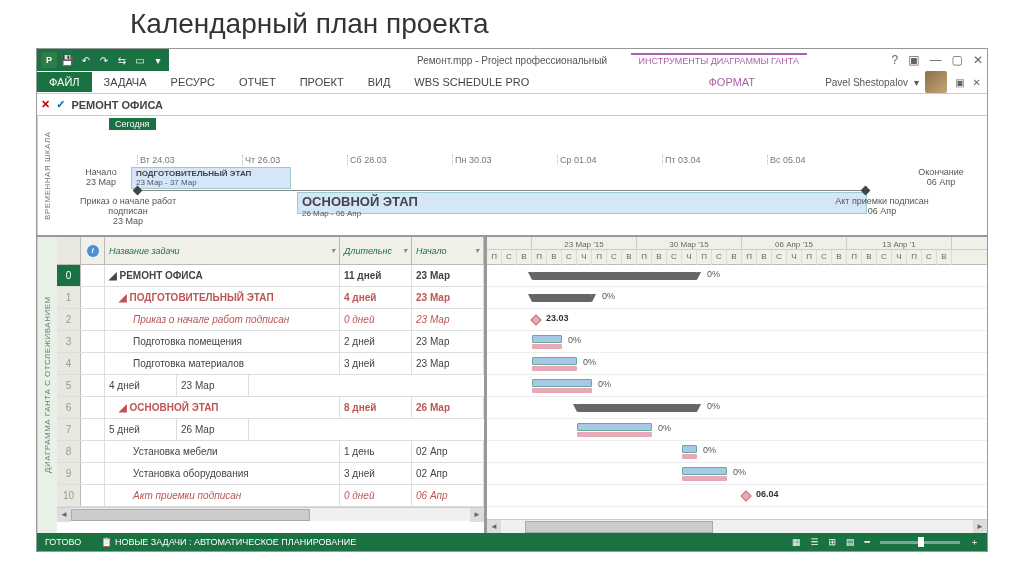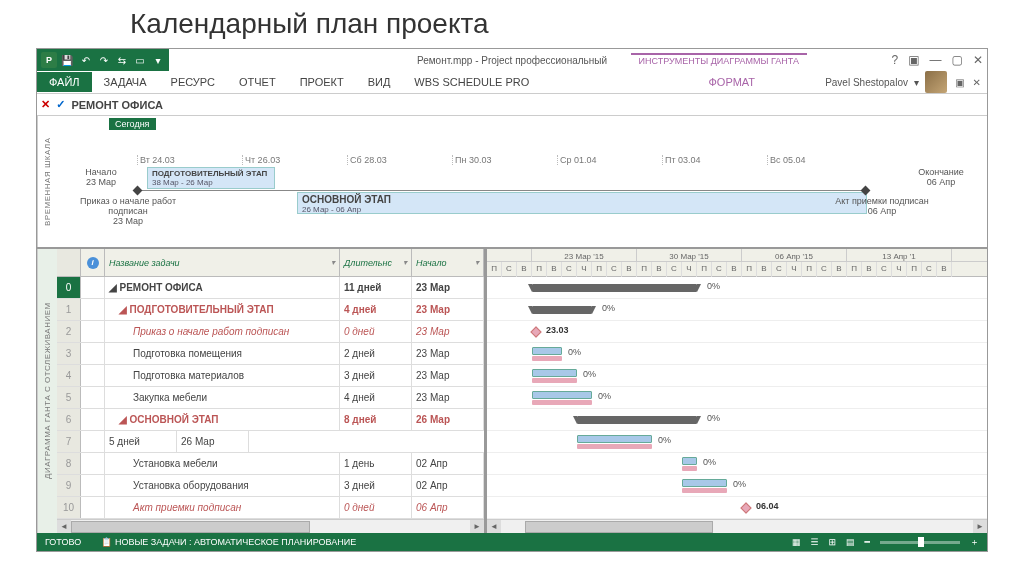--- a/index.html
+++ b/index.html
@@ -19,31 +19,31 @@
 .rtab.ctx{color:#a864a8;position:absolute;right:220px}
 .user-area{position:absolute;right:40px;display:flex;align-items:center;gap:6px;font-size:10px;color:#555}
 .avatar{width:22px;height:22px;background:linear-gradient(135deg,#8b6f47,#c4a575);border-radius:2px}
 .sub-ctrl{position:absolute;right:6px;display:flex;gap:8px;color:#666;align-items:center}
 .formula-bar{height:22px;display:flex;align-items:center;border-bottom:1px solid #ccc;font-size:11px;gap:6px;padding:0 4px}
 .fb-ico{color:#c00;font-weight:bold}
 .fb-ico.chk{color:#0066cc}
 .fb-val{font-weight:bold;color:#444;text-transform:uppercase}
 .timeline-wrap{display:flex;border-bottom:1px solid #999}
 .vtab{width:20px;writing-mode:vertical-rl;transform:rotate(180deg);font-size:8px;text-align:center;color:#777;border-right:1px solid #ccc;padding:4px 0;text-transform:uppercase;letter-spacing:0.5px;display:flex;align-items:center;justify-content:center}
-.timeline{flex:1;padding:6px 10px 24px;position:relative;font-size:9px;color:#555}
+.timeline{flex:1;padding:6px 10px 12px;position:relative;font-size:9px;color:#555}
 .today-btn{position:absolute;left:52px;top:2px;background:#1a7243;color:#fff;padding:1px 6px;font-size:9px}
 .tl-scale{display:flex;margin-top:33px;margin-left:70px;gap:0;position:relative}
 .tl-tick{width:105px;border-left:1px dotted #bbb;padding-left:2px;color:#777;font-size:9px}
 .tl-body{position:relative;height:58px;margin-left:0}
 .tl-start{position:absolute;left:6px;top:2px;text-align:center;width:56px}
 .tl-end{position:absolute;right:6px;top:2px;text-align:center;width:60px}
-.tl-bar1{position:absolute;left:80px;top:2px;width:128px;height:22px;background:#d4e6f7;border:1px solid #9cc;padding:1px 4px;font-size:8px;color:#556}
+.tl-bar1{position:absolute;left:64px;top:2px;width:160px;height:22px;background:#d4e6f7;border:1px solid #9cc;padding:1px 4px;font-size:8px;color:#556}
 .tl-bar1 b{color:#444;display:block;font-size:8px;text-transform:uppercase}
 .tl-bar2{position:absolute;left:230px;top:27px;width:570px;height:22px;background:#d4e6f7;border:1px solid #9cc;padding:1px 4px;font-size:8px;color:#556}
-.tl-bar2 b{color:#444;display:block;font-size:10px;text-transform:uppercase}
+.tl-bar2 b{color:#444;display:block;font-size:13px;text-transform:uppercase}
 .tl-line{position:absolute;left:70px;right:110px;top:25px;height:1px;background:#888}
 .tl-diamond{position:absolute;width:7px;height:7px;background:#444;transform:rotate(45deg)}
 .tl-milestone{position:absolute;font-size:9px;color:#555;text-align:center;width:130px}
 .gantt-wrap{flex:1;display:flex;border-top:1px solid #999}
 .grid{display:flex;flex-direction:column;width:430px;font-size:10px;color:#444;border-right:3px solid #999}
 .ghead{display:flex;height:28px;background:#f0f0e8;border-bottom:1px solid #bbb}
 .ghead>div{border-right:1px solid #bbb;padding:6px 4px;color:#1a7243;font-style:italic;font-size:9px;display:flex;align-items:center}
 .gc-idx{width:24px;background:#e8e8e0;font-style:normal;color:#888;justify-content:center}
 .gc-info{width:24px;justify-content:center}
 .gc-name{flex:1}
@@ -157,21 +157,21 @@
       <div class="tl-body">
         <div class="tl-start">
           <div>Начало</div>
             <div>23 Мар</div>
         </div>
         <div class="tl-end">
           <div>Окончание</div>
             <div>06 Апр</div>
         </div>
         <div class="tl-bar1">
-          <b>ПОДГОТОВИТЕЛЬНЫЙ ЭТАП</b><span>38 Мар - 26 Мар</span>
+          <b>ПОДГОТОВИТЕЛЬНЫЙ ЭТАП</b><span>23 Мар - 37 Мар</span>
         </div>
         <div class="tl-bar2">
           <b>ОСНОВНОЙ ЭТАП</b><span>26 Мар - 06 Апр</span>
         </div>
         <div class="tl-line"></div>
         <div class="tl-diamond" style="left:67px;top:22px"></div>
         <div class="tl-diamond" style="right:108px;top:22px"></div>
       </div>
       <div class="tl-milestone" style="left:6px;top:80px">
         <div>Приказ о начале работ подписан</div>
@@ -238,21 +238,20 @@
           <div class="grow">
             <div class="gc-idx">4</div>
             <div class="gc-info"></div>
    <div class="gc-name  indent2">Подготовка материалов</div>
    <div class="gc-dur ">3 дней</div>
             <div class="gc-start ">23 Мар</div>
           </div>
           <div class="grow">
             <div class="gc-idx">5</div>
             <div class="gc-info"></div>
-   <div class="gc-name  indent2">Закупка мебели</div>
    <div class="gc-dur ">4 дней</div>
             <div class="gc-start ">23 Мар</div>
           </div>
           <div class="grow">
             <div class="gc-idx">6</div>
             <div class="gc-info"></div>
    <div class="gc-name summary2 indent1">◢ ОСНОВНОЙ ЭТАП</div>
    <div class="gc-dur summary2">8 дней</div>
             <div class="gc-start summary2">26 Мар</div>
           </div>

